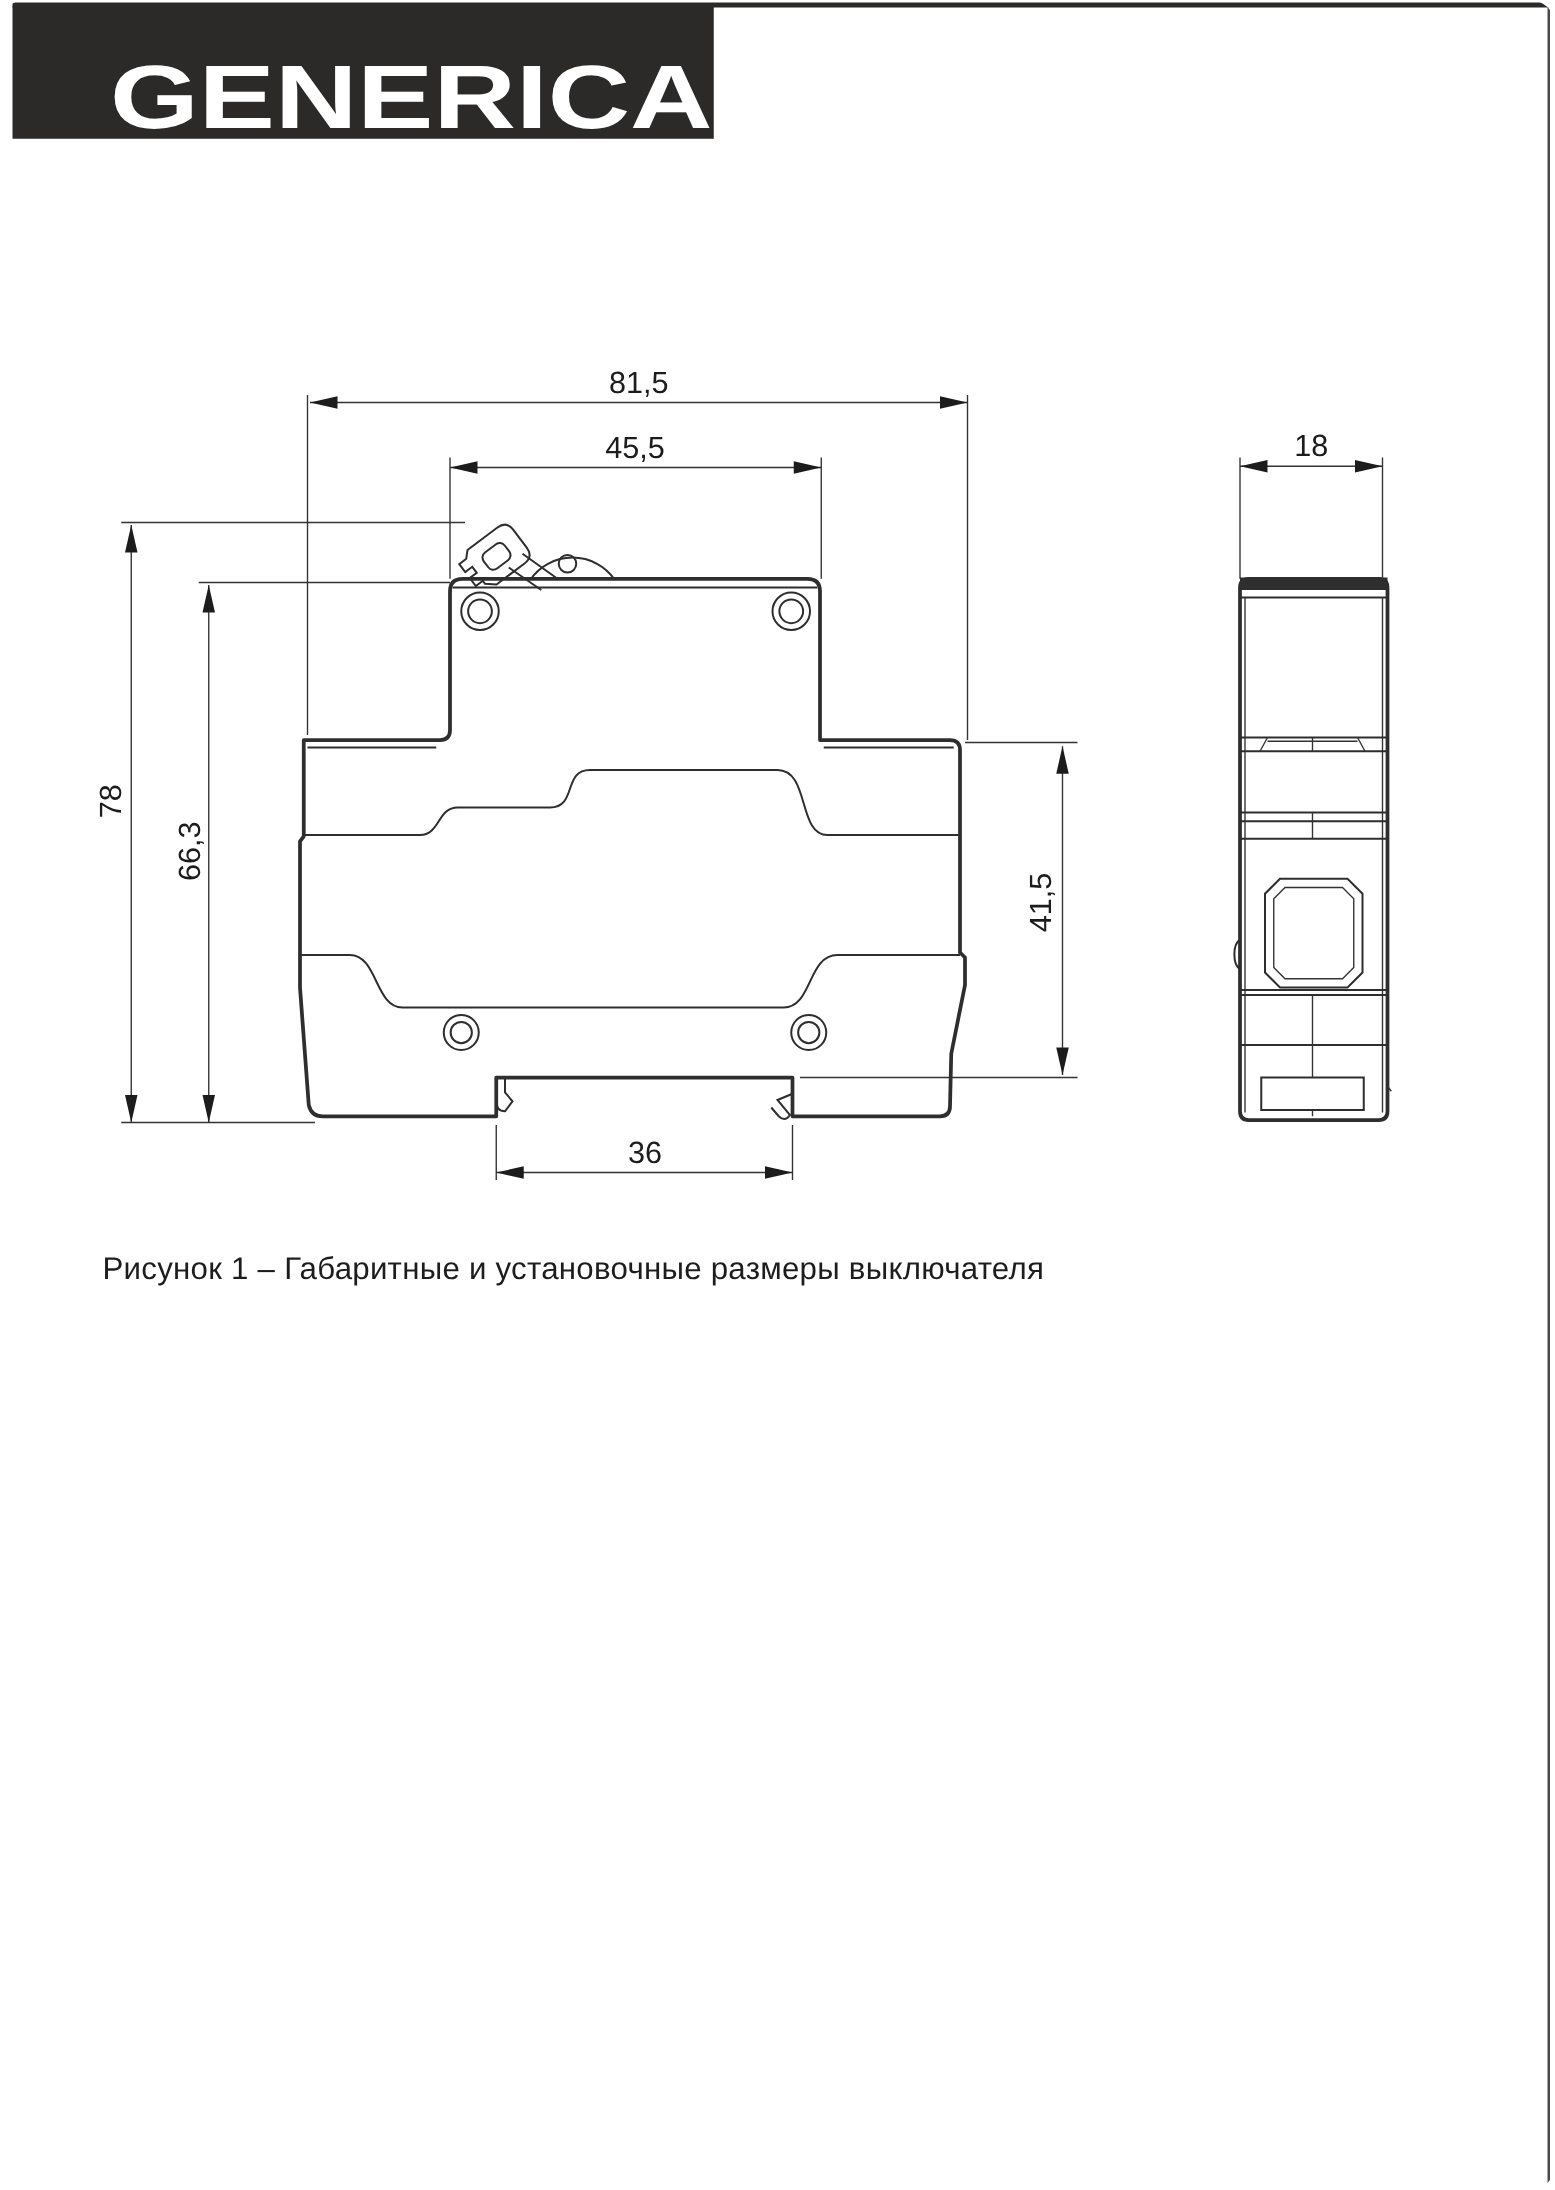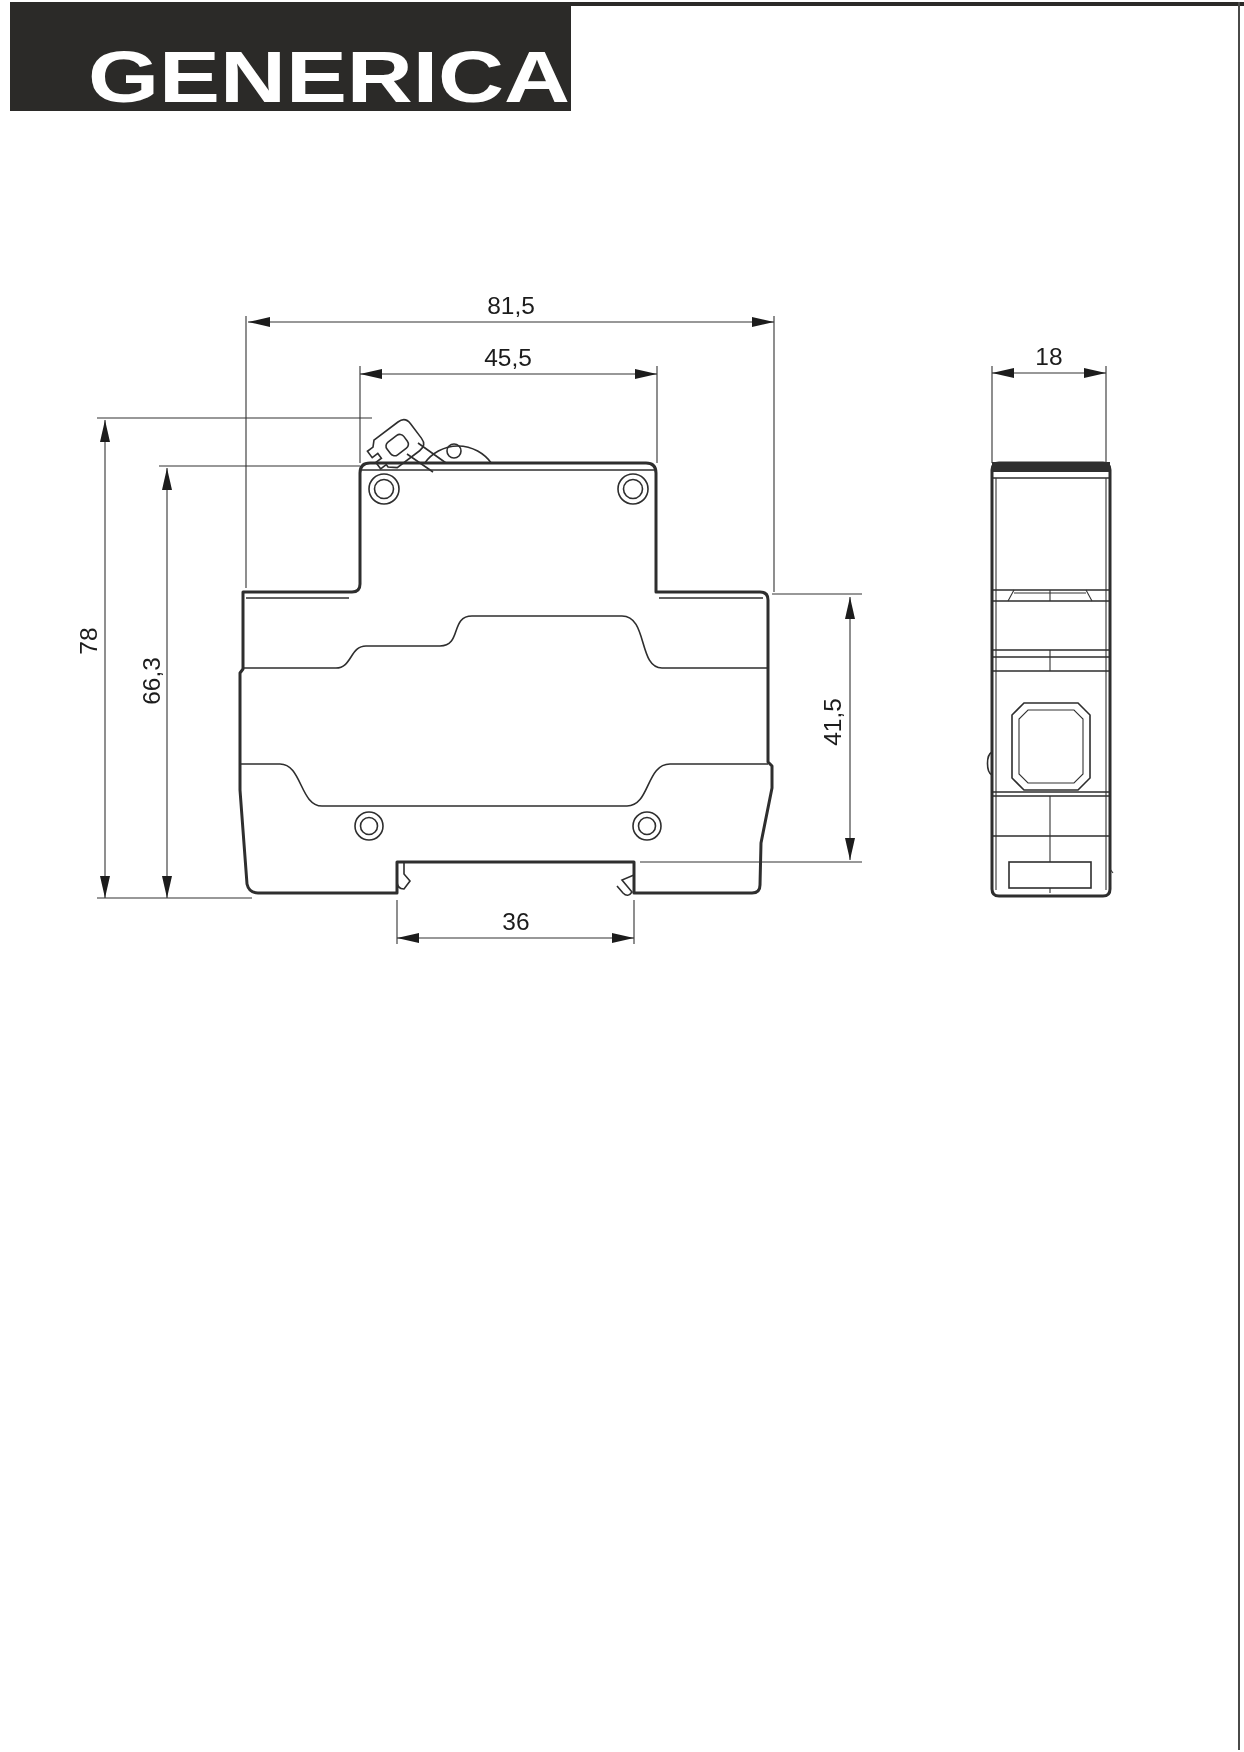--- a/index.html
+++ b/index.html
@@ -3,20 +3,21 @@
 <meta charset="utf-8">
 <style>
   html,body{margin:0;padding:0;background:#ffffff;}
   .page{
     position:relative;
     width:1244px;
     height:1752px;
     background:#ffffff;
     font-family:"Liberation Sans","DejaVu Sans",sans-serif;
     overflow:hidden;
+    border-radius:20px;
   }
   .top-rule{
     position:absolute;left:10px;top:2px;width:1234px;height:4px;
     background:#2b2a28;
   }
   .right-rule{
     position:absolute;left:1238px;top:2px;width:2px;height:1748px;
     background:#4a4a48;
   }
   .logo-block{
@@ -194,14 +195,15 @@
       <g>
         <path class="hair" d="M 397,900 L 397,944 M 634,900 L 634,944"></path>
         <path class="hair" d="M 397,938 L 634,938"></path>
         <polygon class="arrow" points="397,938 419,933 419,943"></polygon>
         <polygon class="arrow" points="634,938 612,933 612,943"></polygon>
         <text class="dim-text" text-anchor="middle" x="516" y="930">36</text>
       </g>
     </g>
   </svg>
 
+  <div class="caption">Рисунок 1 – Габаритные и установочные размеры выключателя</div>
 
 </div>
 
 </body></html>

